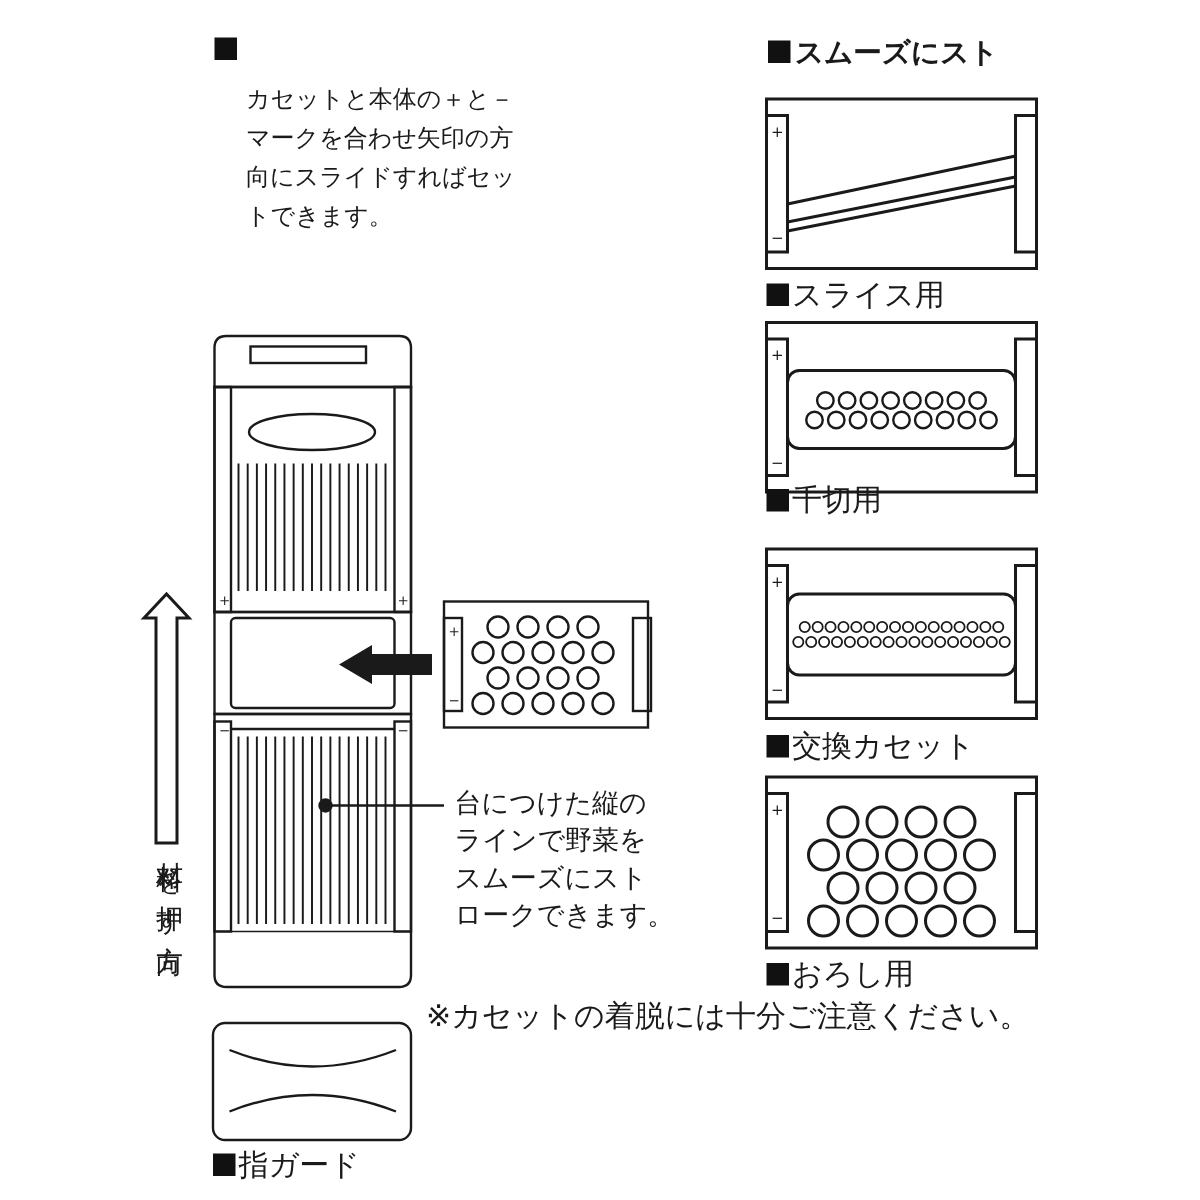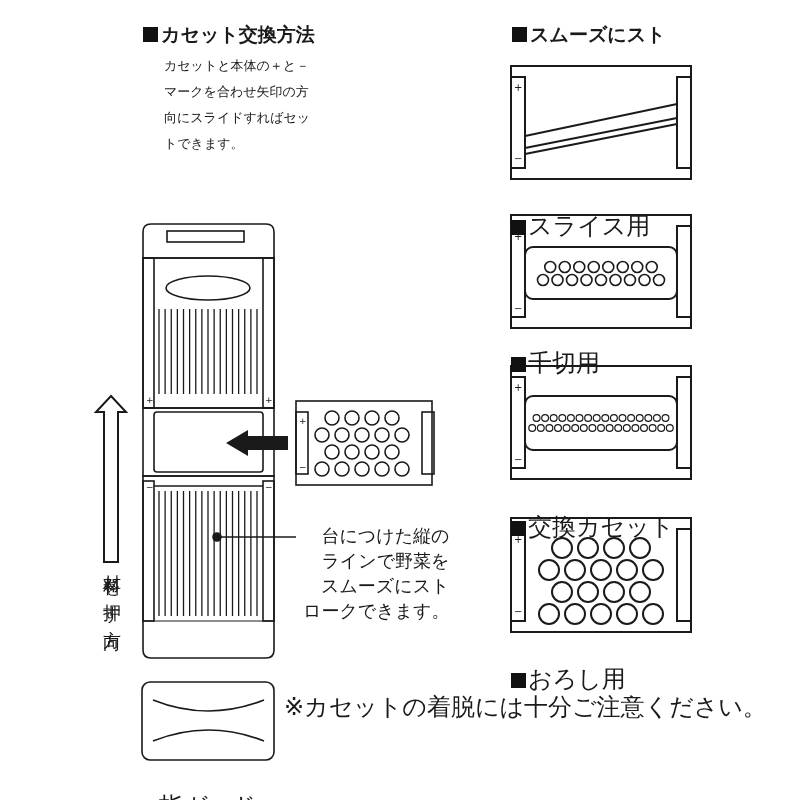--- a/index.html
+++ b/index.html
@@ -1,31 +1,31 @@
 <!DOCTYPE html>
 <html><head>
 <meta charset="utf-8">
 <style>
   html, body { margin:0; padding:0; background:#ffffff; }
   body { width:800px; height:800px; position:relative; overflow:hidden;
          font-family:"DejaVu Sans", sans-serif; color:#1a1a1a; }
   .abs { position:absolute; }
   .heading { font-size:19px; font-weight:bold; letter-spacing:0px; white-space:nowrap; }
   .heading .sq { display:inline-block; width:15px; height:15px; background:#111; margin-right:3px; vertical-align:-1px; }
-  .para { font-size:13px; line-height:26px; white-space:pre; }
-  .label { font-size:24px; white-space:nowrap;margin-top:27px; }
+  .para { font-size:16px; line-height:26px; white-space:pre; }
+  .label { font-size:20px; white-space:nowrap; }
   .label .sq { display:inline-block; width:15px; height:15px; background:#111; margin-right:2px; vertical-align:-1px; }
   .vtext { writing-mode:vertical-rl; font-size:18px; letter-spacing:3px; }
   svg { position:absolute; left:0; top:0; }
 </style>
 </head>
 <body>
 
 <div class="abs heading" style="left:143px; top:22px;">
-  <span class="sq"></span><span>カセット交換方法</span>
+  <span class="sq"></span>
 </div>
 
 <div class="abs para" style="left:164px; top:53px;">カセットと本体の＋と－
 マークを合わせ矢印の方
 向にスライドすればセッ
 トできます。</div>
 
 <div class="abs heading" style="left:512px; top:22px;">
   <span class="sq"></span><span>スムーズにスト</span>
 </div>
@@ -253,21 +253,21 @@
 <div class="abs label" style="left:511px; top:320px;">
   <span class="sq"></span><span>千切用</span>
 </div>
 <div class="abs label" style="left:511px; top:484px;">
   <span class="sq"></span><span>交換カセット</span>
 </div>
 <div class="abs label" style="left:511px; top:636px;text-align:center;">
   <span class="sq"></span><span>おろし用</span>
 </div>
 
-<div class="abs para" style="left:303px; top:523px; font-size:18px; line-height:25px;text-align:right;">台につけた縦の
+<div class="abs para" style="left:303px; top:523px; font-size:18px; line-height:25px;">台につけた縦の
 ラインで野菜を
 スムーズにスト
 ロークできます。</div>
 
 <div class="abs vtext" style="left:100px; top:560px;">材料を押す方向</div>
 
 <div class="abs label" style="left:284px; top:664px;">※カセットの着脱には十分ご注意ください。</div>
 
 <div class="abs label" style="left:142px; top:763px;">
   <span class="sq"></span><span>指ガード</span>

